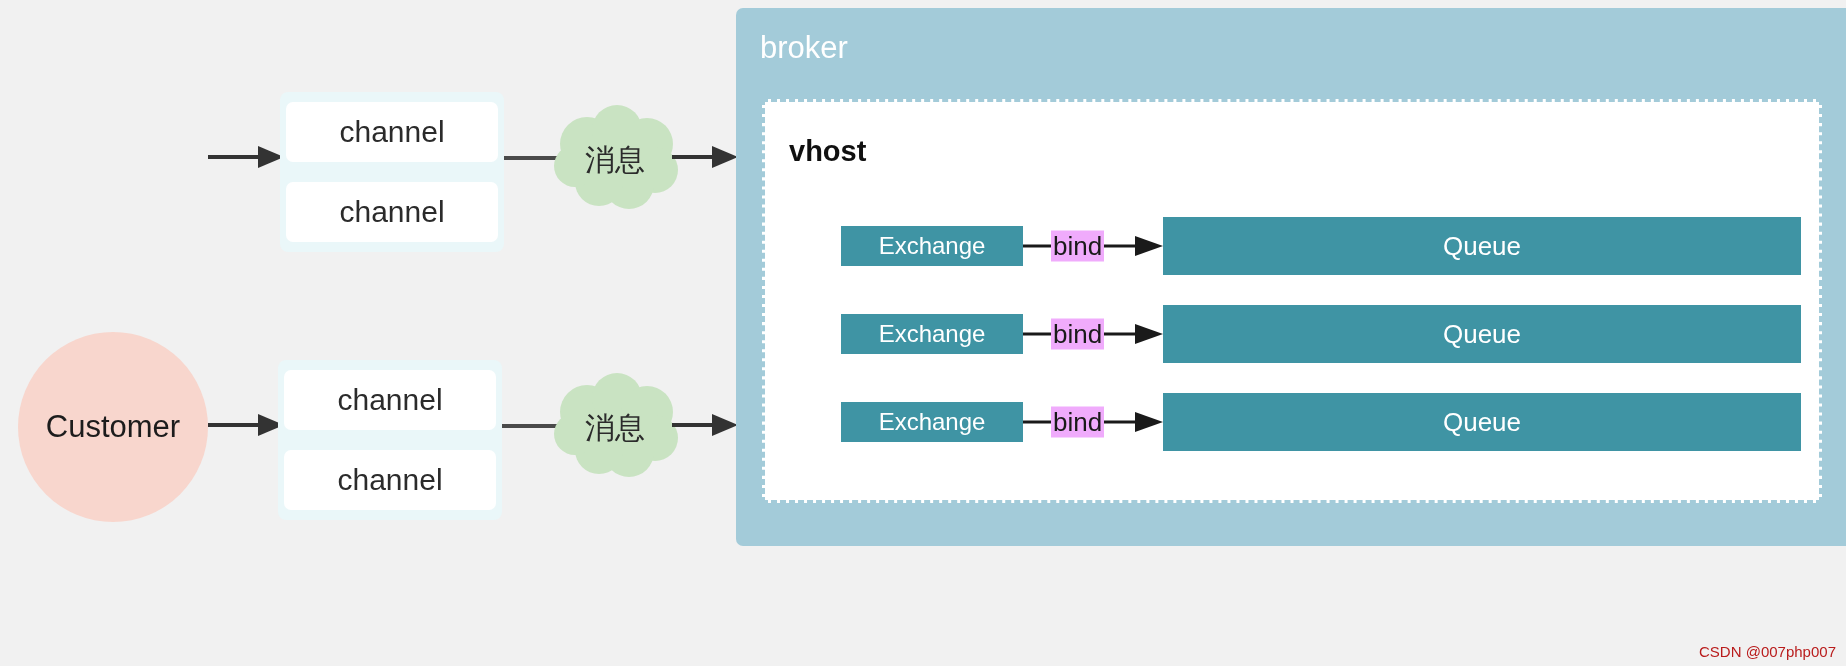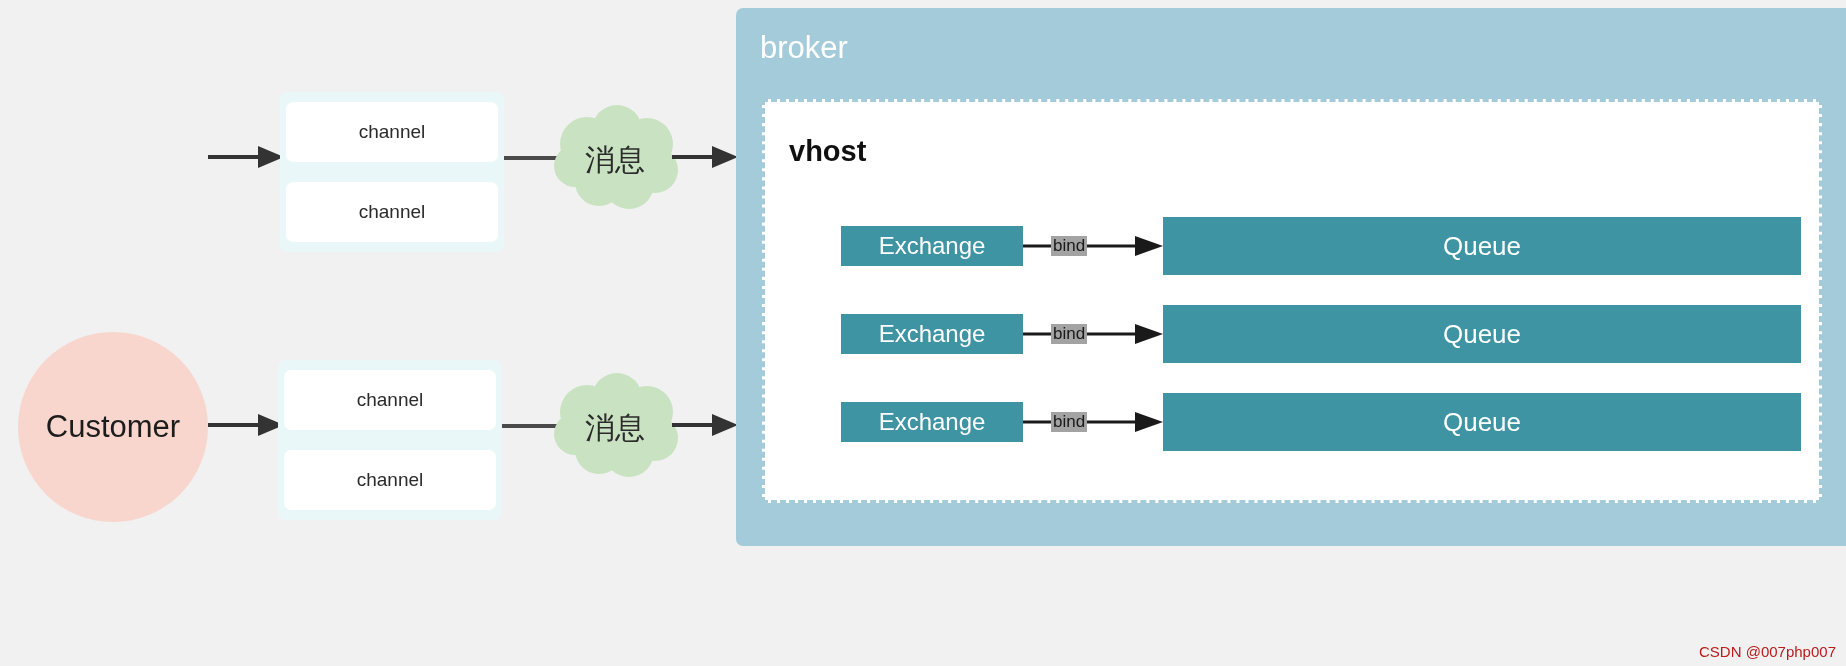--- a/index.html
+++ b/index.html
@@ -56,21 +56,21 @@
   }
   #channel-group-producer { left: 280px; top: 92px; }
   #channel-group-customer { left: 278px; top: 360px; }
   .channel-box {
     background: #ffffff;
     border-radius: 7px;
     height: 60px;
     display: flex;
     align-items: center;
     justify-content: center;
-    font-size: 19px;
+    font-size: 30px;
     color: #2b2b2b;
   }
 
   
   #connection-label {
     position: absolute;
     left: 280px; top: 263px;
     width: 224px;
     text-align: center;
     font-size: 30px;
@@ -158,23 +158,23 @@
     width: 140px;
     height: 58px;
     position: relative;
     flex: none;
   }
   .bind-label {
     position: absolute;
     left: 28px;
     top: 50%;
     transform: translateY(-50%);
-    font-size: 17px;
+    font-size: 26px;
     color: #1a1a1a;
-    background: #a3a3a3;
+    background: #f0abfc;
     padding: 0 2px;
     z-index: 2;
   }
   .queue-box {
     height: 58px;
     background: #3f94a4;
     color: #ffffff;
     display: flex;
     align-items: center;
     justify-content: center;

